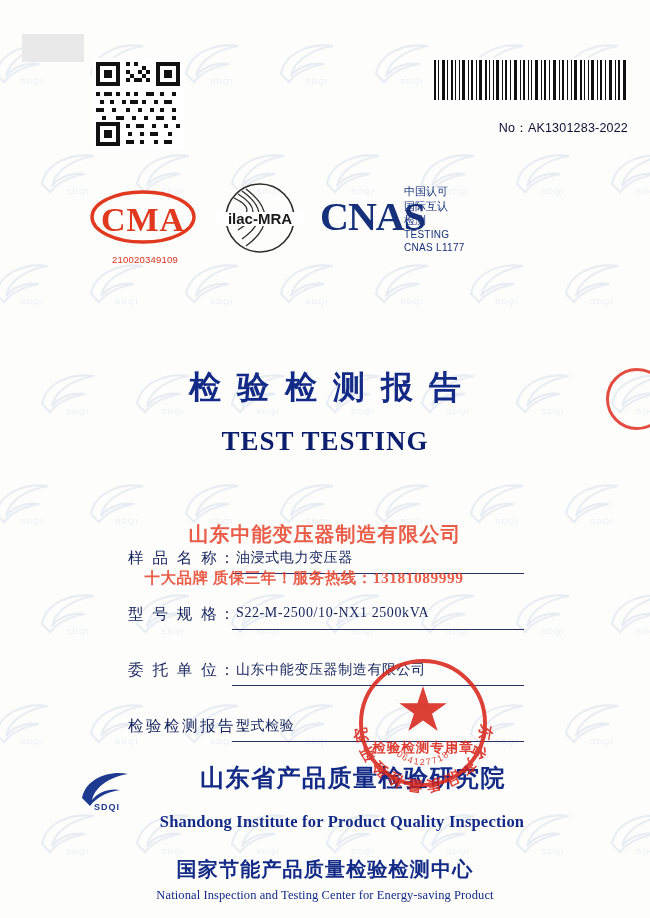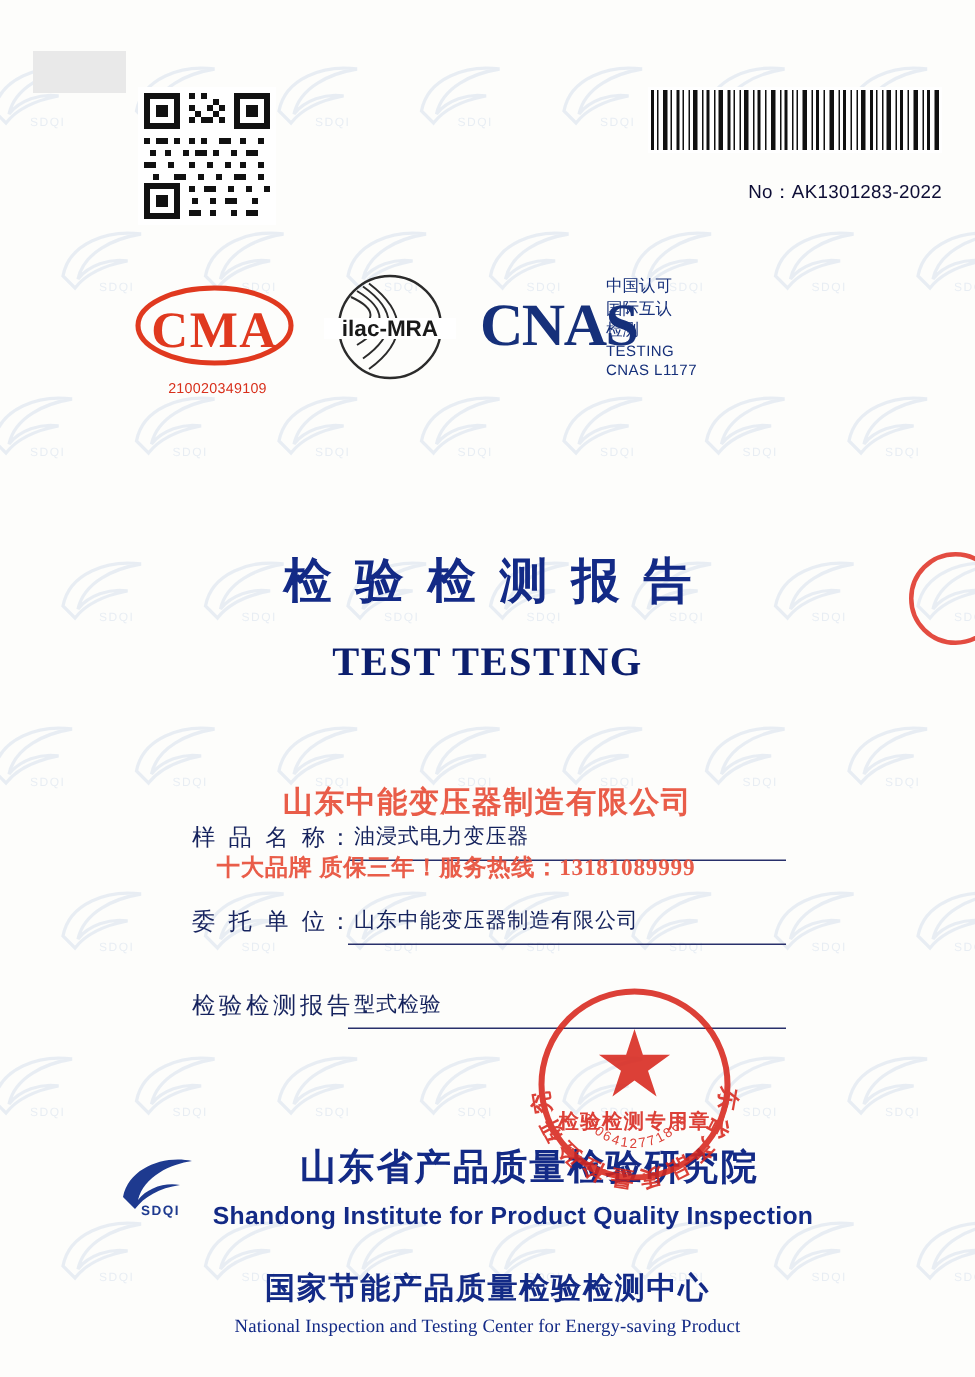--- a/index.html
+++ b/index.html
@@ -252,26 +252,26 @@
   }
   .footer-cn1 {
     font-family: "Liberation Serif", serif;
     font-size: 24px;
     font-weight: bold;
     color: #132a86;
     letter-spacing: 1.5px;
     padding-left: 56px;
   }
   .footer-en1 {
-    font-family: Liberation Sans, sans-serif;
+    font-family: Liberation Serif, serif;
     font-size: 16.5px;
     font-weight: bold;
     color: #132a86;
     letter-spacing: 0.2px;
-    margin-top: 8px;
+    margin-top: 18px;
     padding-left: 34px;
   }
   .footer-cn2 {
     font-family: "Liberation Serif", serif;
     font-size: 20px;
     font-weight: bold;
     color: #132a86;
     letter-spacing: 1.2px;
     margin-top: 24px;
   }
@@ -794,20 +794,25 @@
   <div class="ad-line2">十大品牌 质保三年！服务热线：13181089999</div>
 
   <div class="fields">
 
     <div class="field-row">
       <div class="field-label">样 品 名 称：</div>
       <div class="field-value">油浸式电力变压器</div>
       <div class="field-line"></div>
     </div>
 
+    <div class="field-row">
+      <div class="field-label">型 号 规 格：</div>
+      <div class="field-value">S22-M-2500/10-NX1   2500kVA</div>
+      <div class="field-line"></div>
+    </div>
 
     <div class="field-row">
       <div class="field-label">委 托 单 位：</div>
       <div class="field-value">山东中能变压器制造有限公司</div>
       <div class="field-line"></div>
     </div>
 
     <div class="field-row">
       <div class="field-label">检验检测报告：</div>
       <div class="field-value">型式检验</div>

